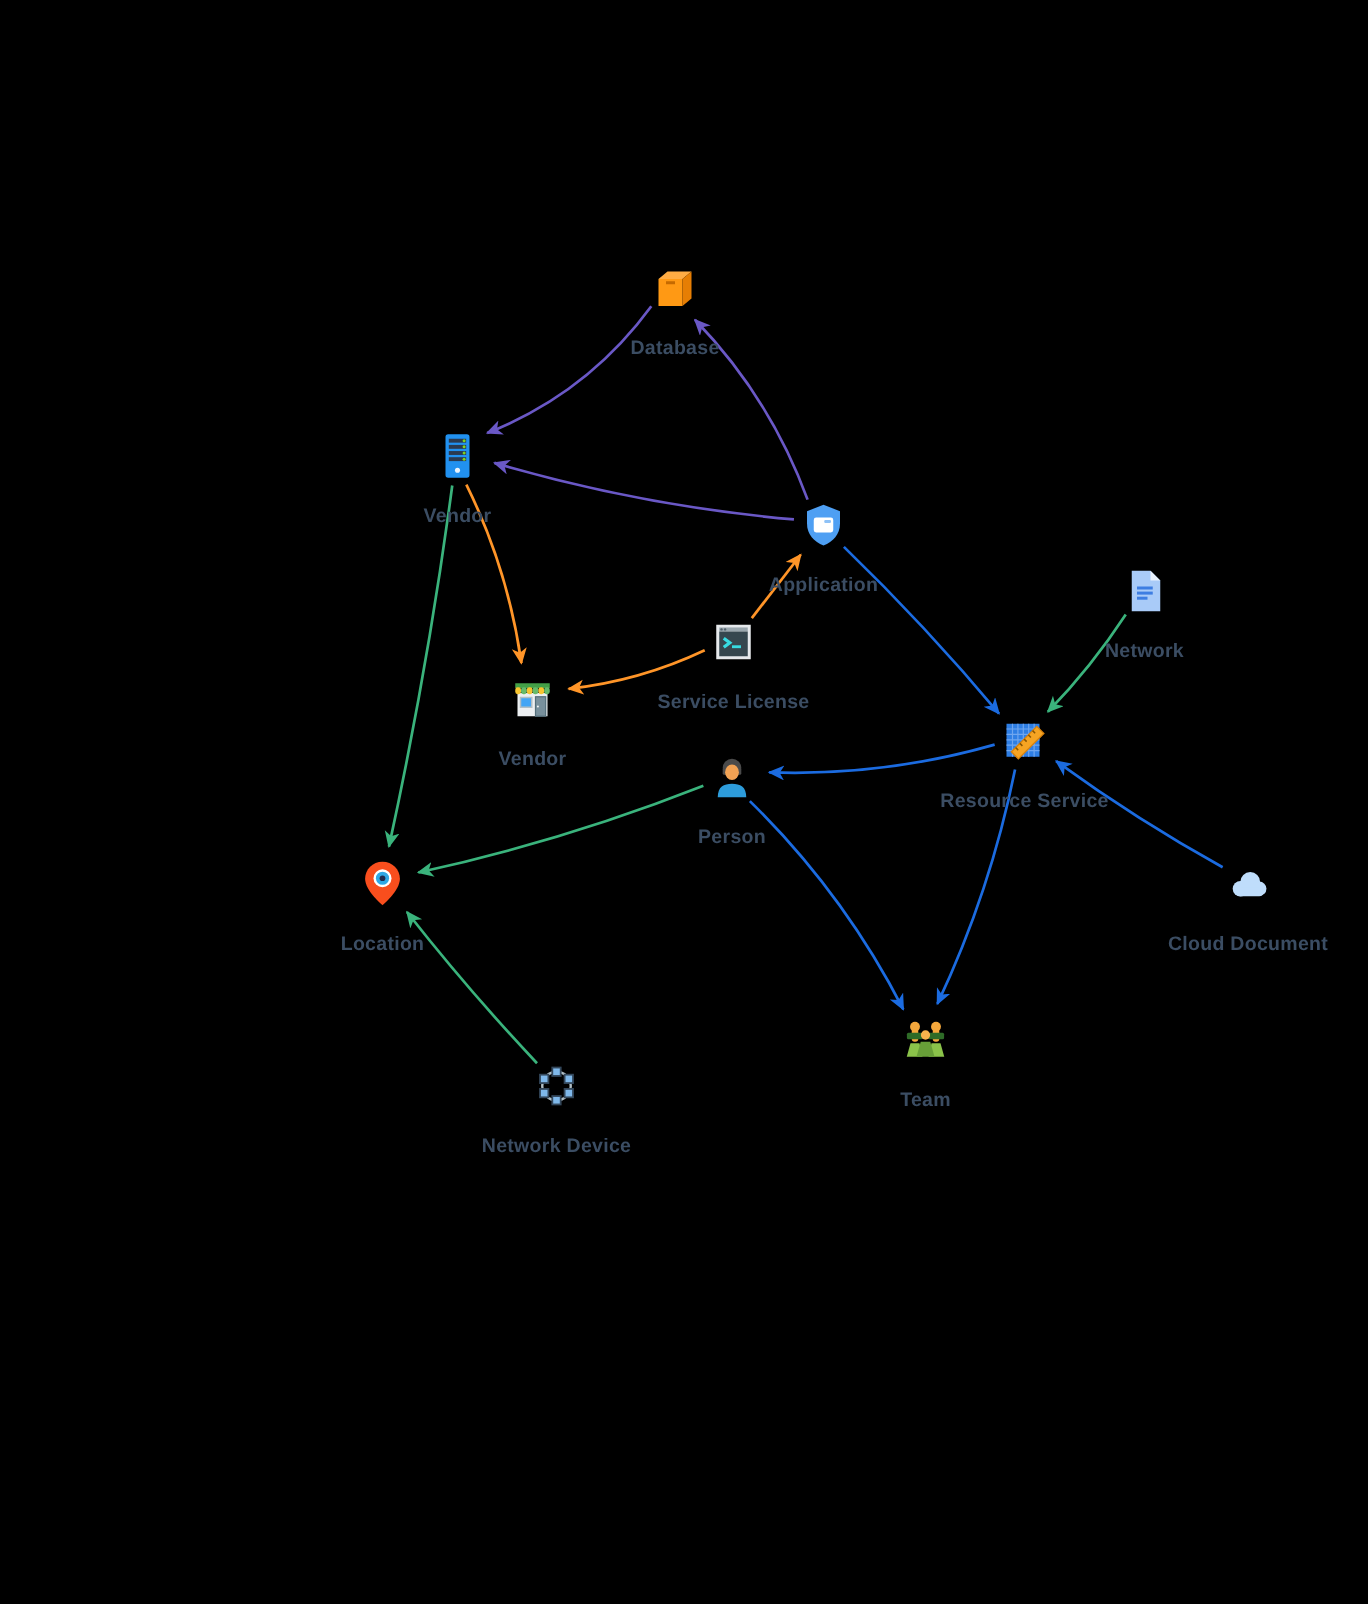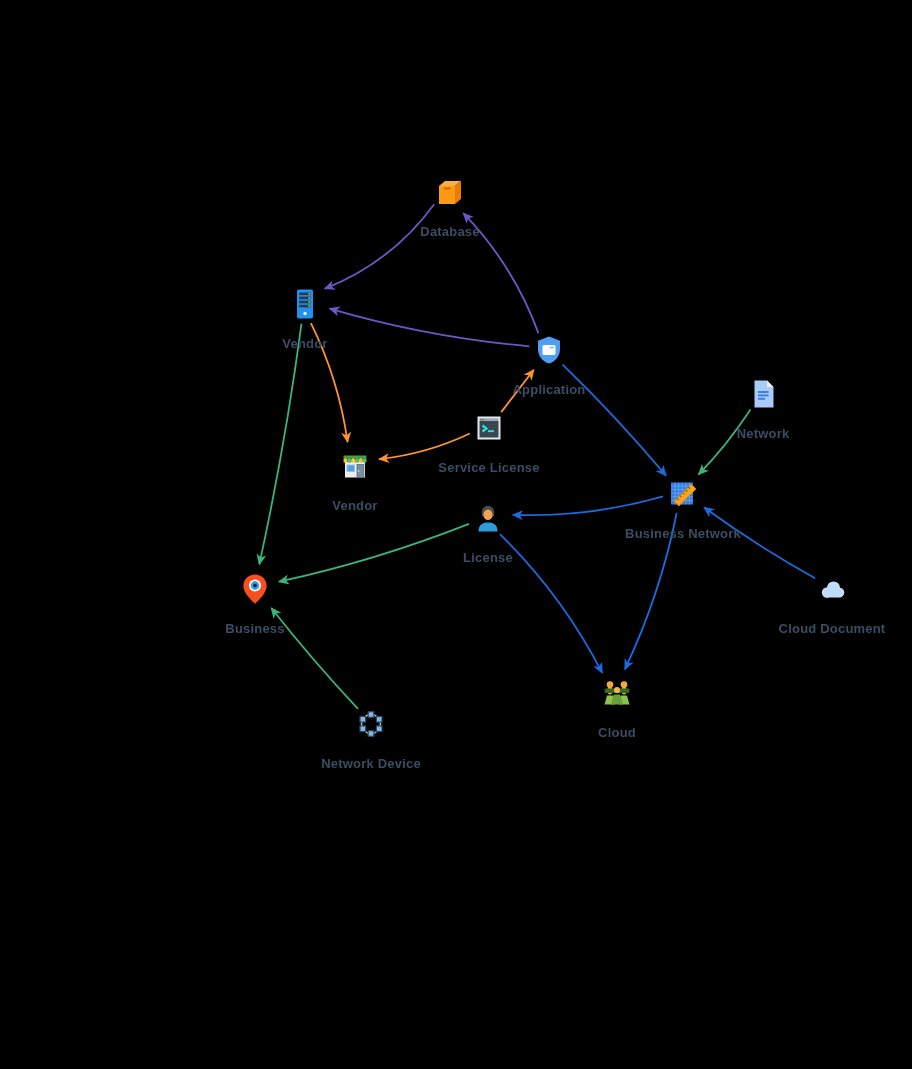--- a/index.html
+++ b/index.html
@@ -214,45 +214,45 @@
     <div class="node" style="left: 355px; top: 466px;">
       <svg class="node-icon" viewBox="0 0 32 32">
         <use href="#icon-storefront-icon"></use>
       </svg>
       <div class="node-label">Vendor</div>
     </div>
     <div class="node" style="left: 683px; top: 494px;">
       <svg class="node-icon" viewBox="0 0 32 32">
         <use href="#icon-grid-ruler-icon"></use>
       </svg>
-      <div class="node-label">Business Network</div>
+      <div class="node-label">Resource Service</div>
     </div>
     <div class="node" style="left: 488px; top: 518px;">
       <svg class="node-icon" viewBox="0 0 32 32">
         <use href="#icon-person-icon"></use>
       </svg>
-      <div class="node-label">License</div>
+      <div class="node-label">Person</div>
     </div>
     <div class="node" style="left: 832px; top: 589px;">
       <svg class="node-icon" viewBox="0 0 32 32">
         <use href="#icon-cloud-icon"></use>
       </svg>
       <div class="node-label">Cloud Document</div>
     </div>
     <div class="node" style="left: 255px; top: 589px;">
       <svg class="node-icon" viewBox="0 0 32 32">
         <use href="#icon-map-pin-icon"></use>
       </svg>
-      <div class="node-label">Business</div>
+      <div class="node-label">Location</div>
     </div>
     <div class="node" style="left: 617px; top: 693px;">
       <svg class="node-icon" viewBox="0 0 32 32">
         <use href="#icon-team-icon"></use>
       </svg>
-      <div class="node-label">Cloud</div>
+      <div class="node-label">Team</div>
     </div>
     <div class="node" style="left: 371px; top: 724px;">
       <svg class="node-icon" viewBox="0 0 32 32">
         <use href="#icon-network-hub-icon"></use>
       </svg>
       <div class="node-label">Network Device</div>
     </div>
   </div>
 
 </body></html>

